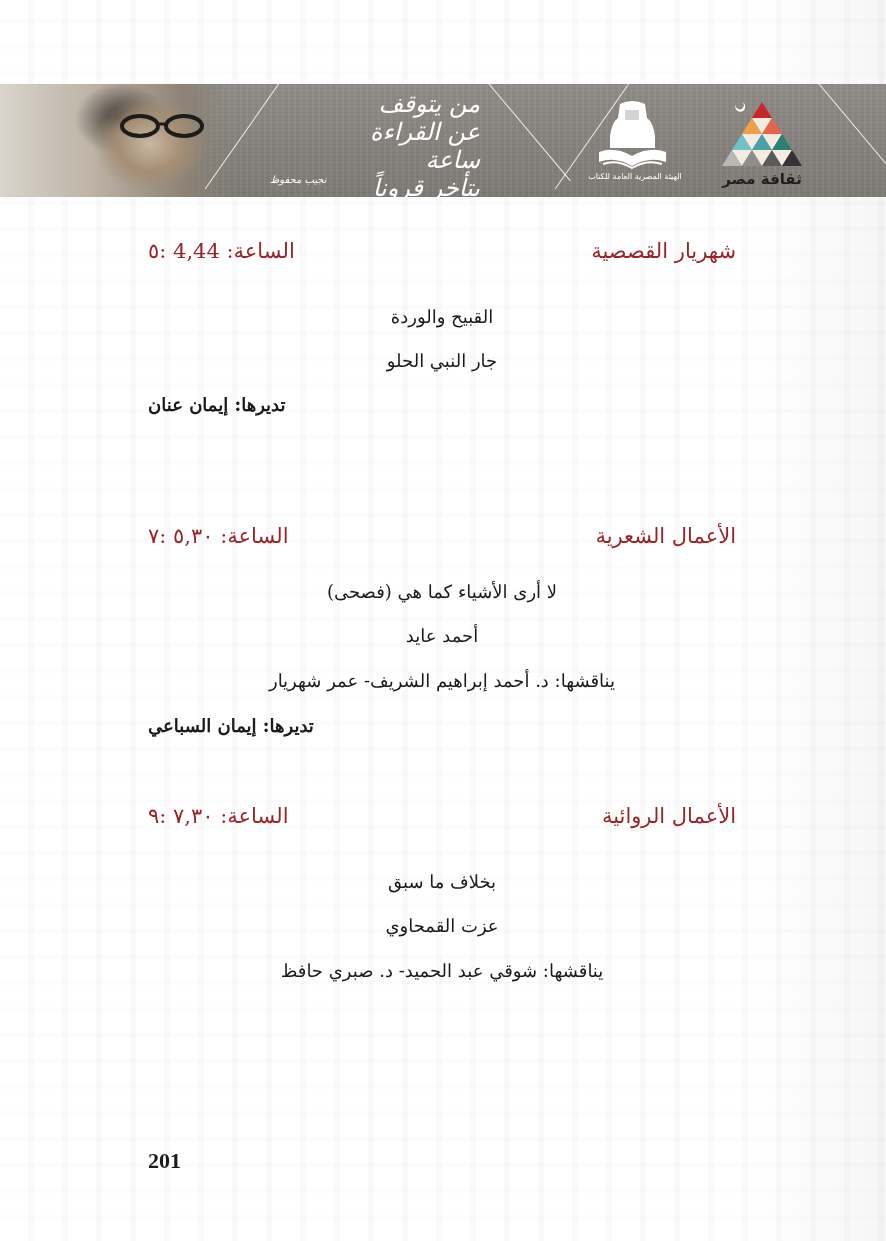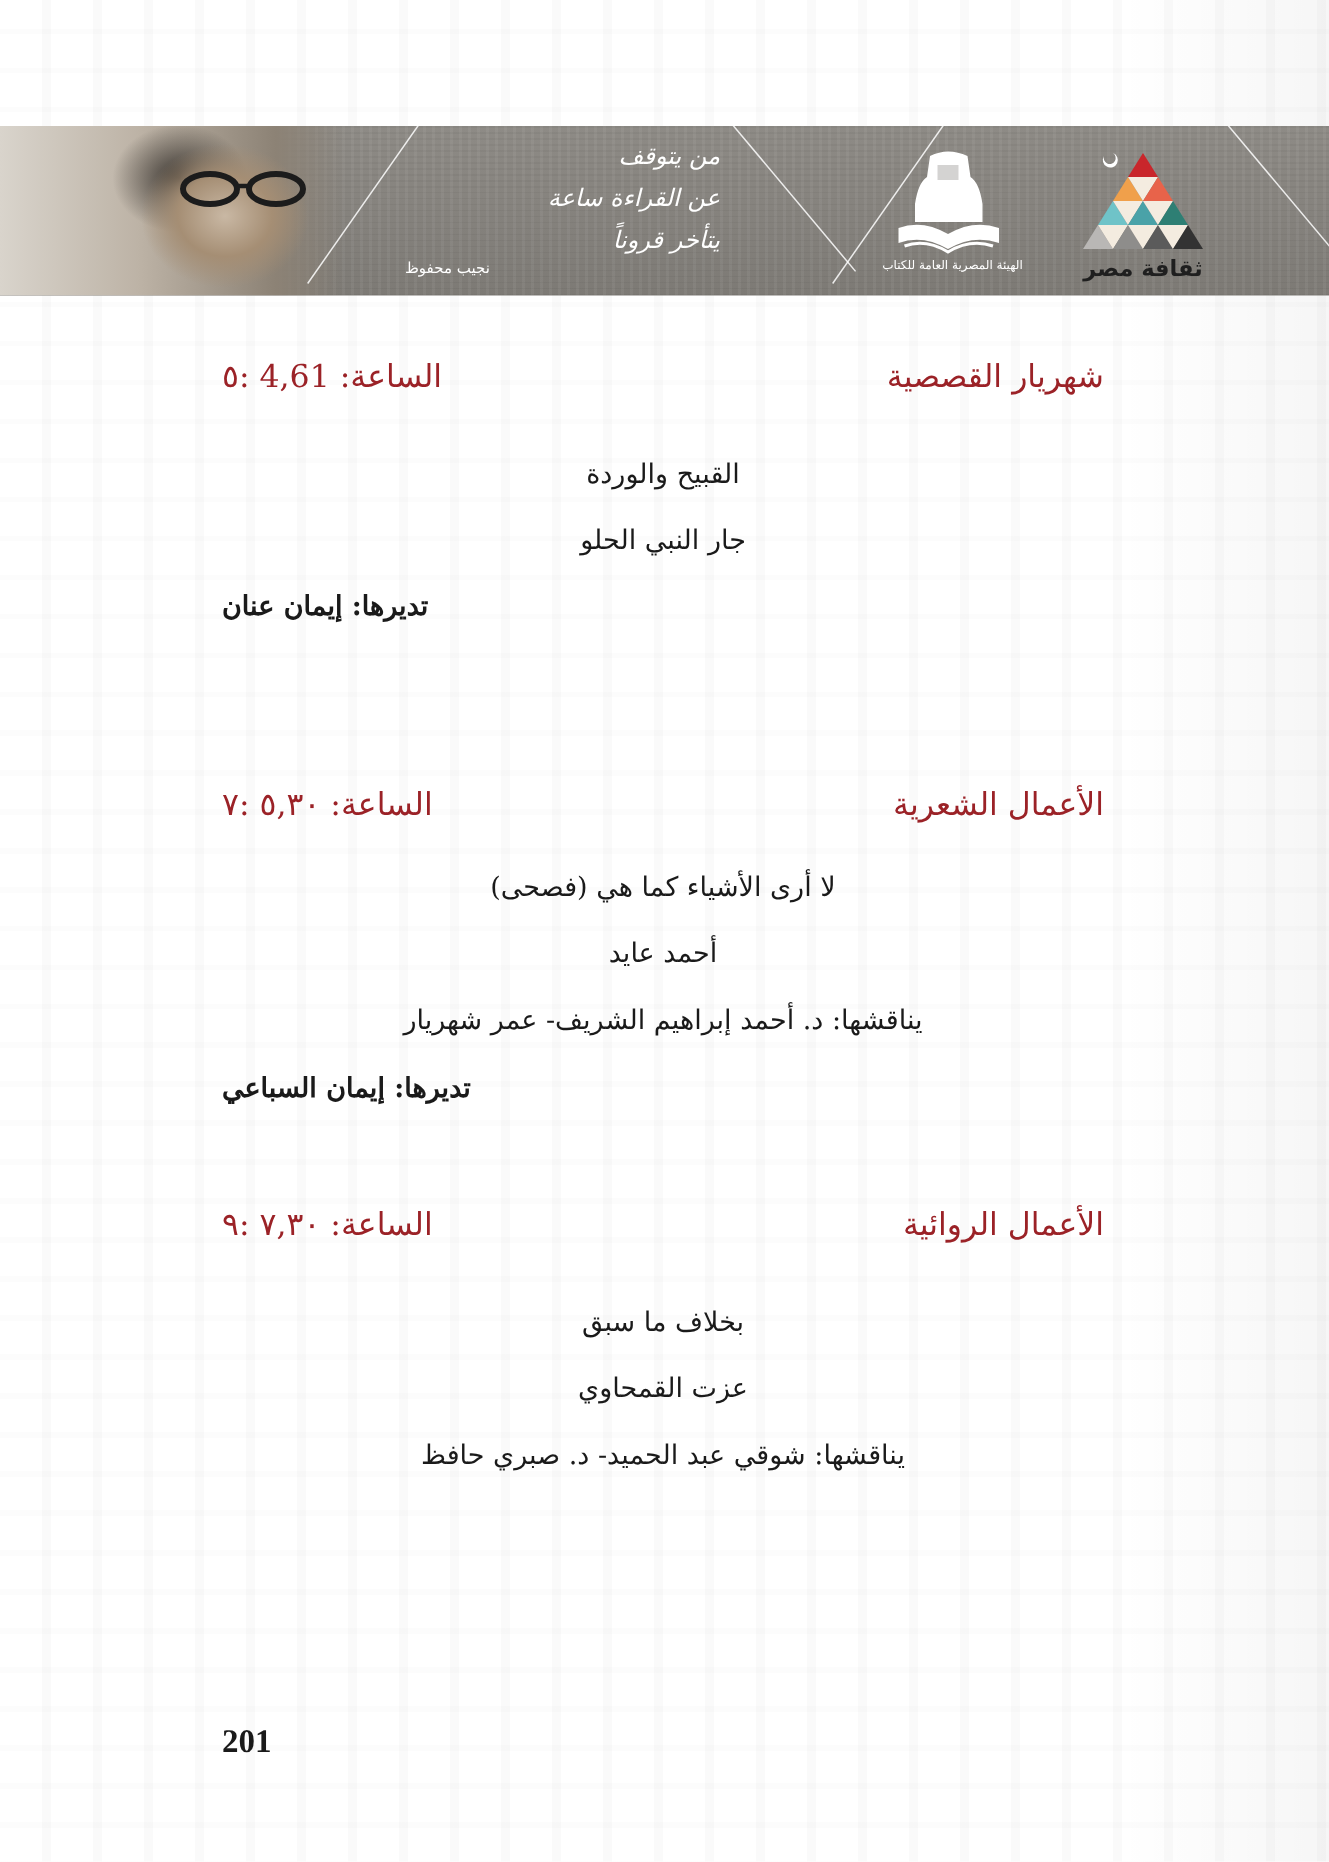--- a/index.html
+++ b/index.html
@@ -75,31 +75,32 @@
     .quote {
       position: absolute;
       top: 6px;
       left: 330px;
       width: 150px;
       direction: rtl;
       text-align: right;
       color: #ffffff;
       font-family: "DejaVu Serif", serif;
       font-style: italic;
-      font-size: 16px;
+      font-size: 24px;
       line-height: 28px;
     }
     .quote-author {
       position: absolute;
       left: 270px;
       top: 90px;
       color: #ffffff;
       font-family: "DejaVu Sans", sans-serif;
       font-size: 10px;
       direction: rtl;
+      font-style: italic;
     }
     .gebo-logo {
       position: absolute;
       left: 595px;
       top: 12px;
       width: 75px;
       height: 90px;
     }
     .gebo-label {
       position: absolute;
@@ -244,21 +245,21 @@
     <polygon points="70,52 80,68 60,68" fill="#333333"></polygon>
   </svg>
   <div class="culture-label">ثقافة مصر</div>
 </div>
 
 <div class="content">
 
   <div class="sec1">
     <div class="section-head">
       <span class="title">شهريار القصصية</span>
-      <span class="time">الساعة: 4,61 :٥</span>
+      <span class="time">الساعة: 4,44 :٥</span>
     </div>
     <div class="gap"></div>
     <div class="centered">القبيح والوردة</div>
     <div class="centered">جار النبي الحلو</div>
     <div class="moderator">تديرها: إيمان عنان</div>
   </div>
 
   <div class="sec2">
     <div class="section-head">
       <span class="title">الأعمال الشعرية</span>

